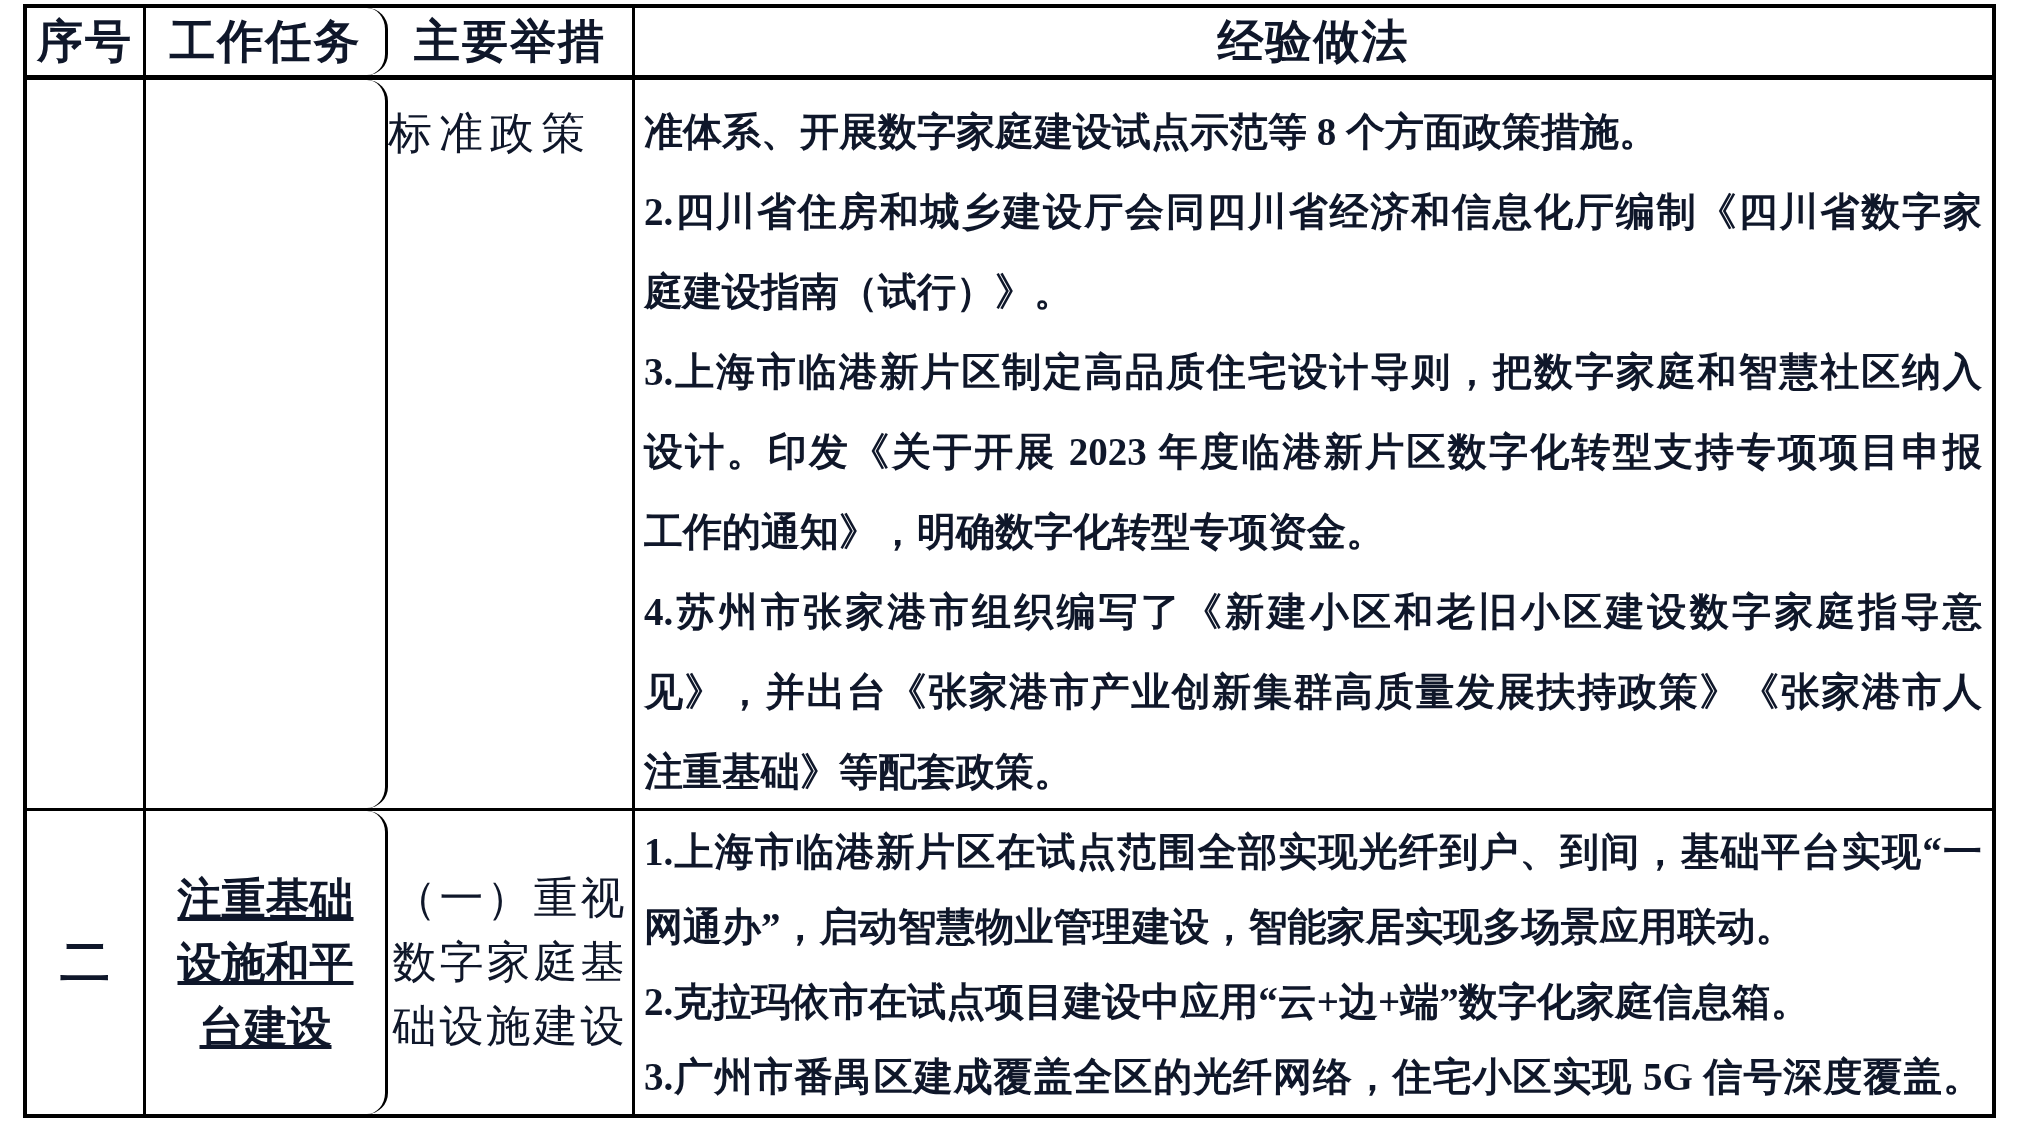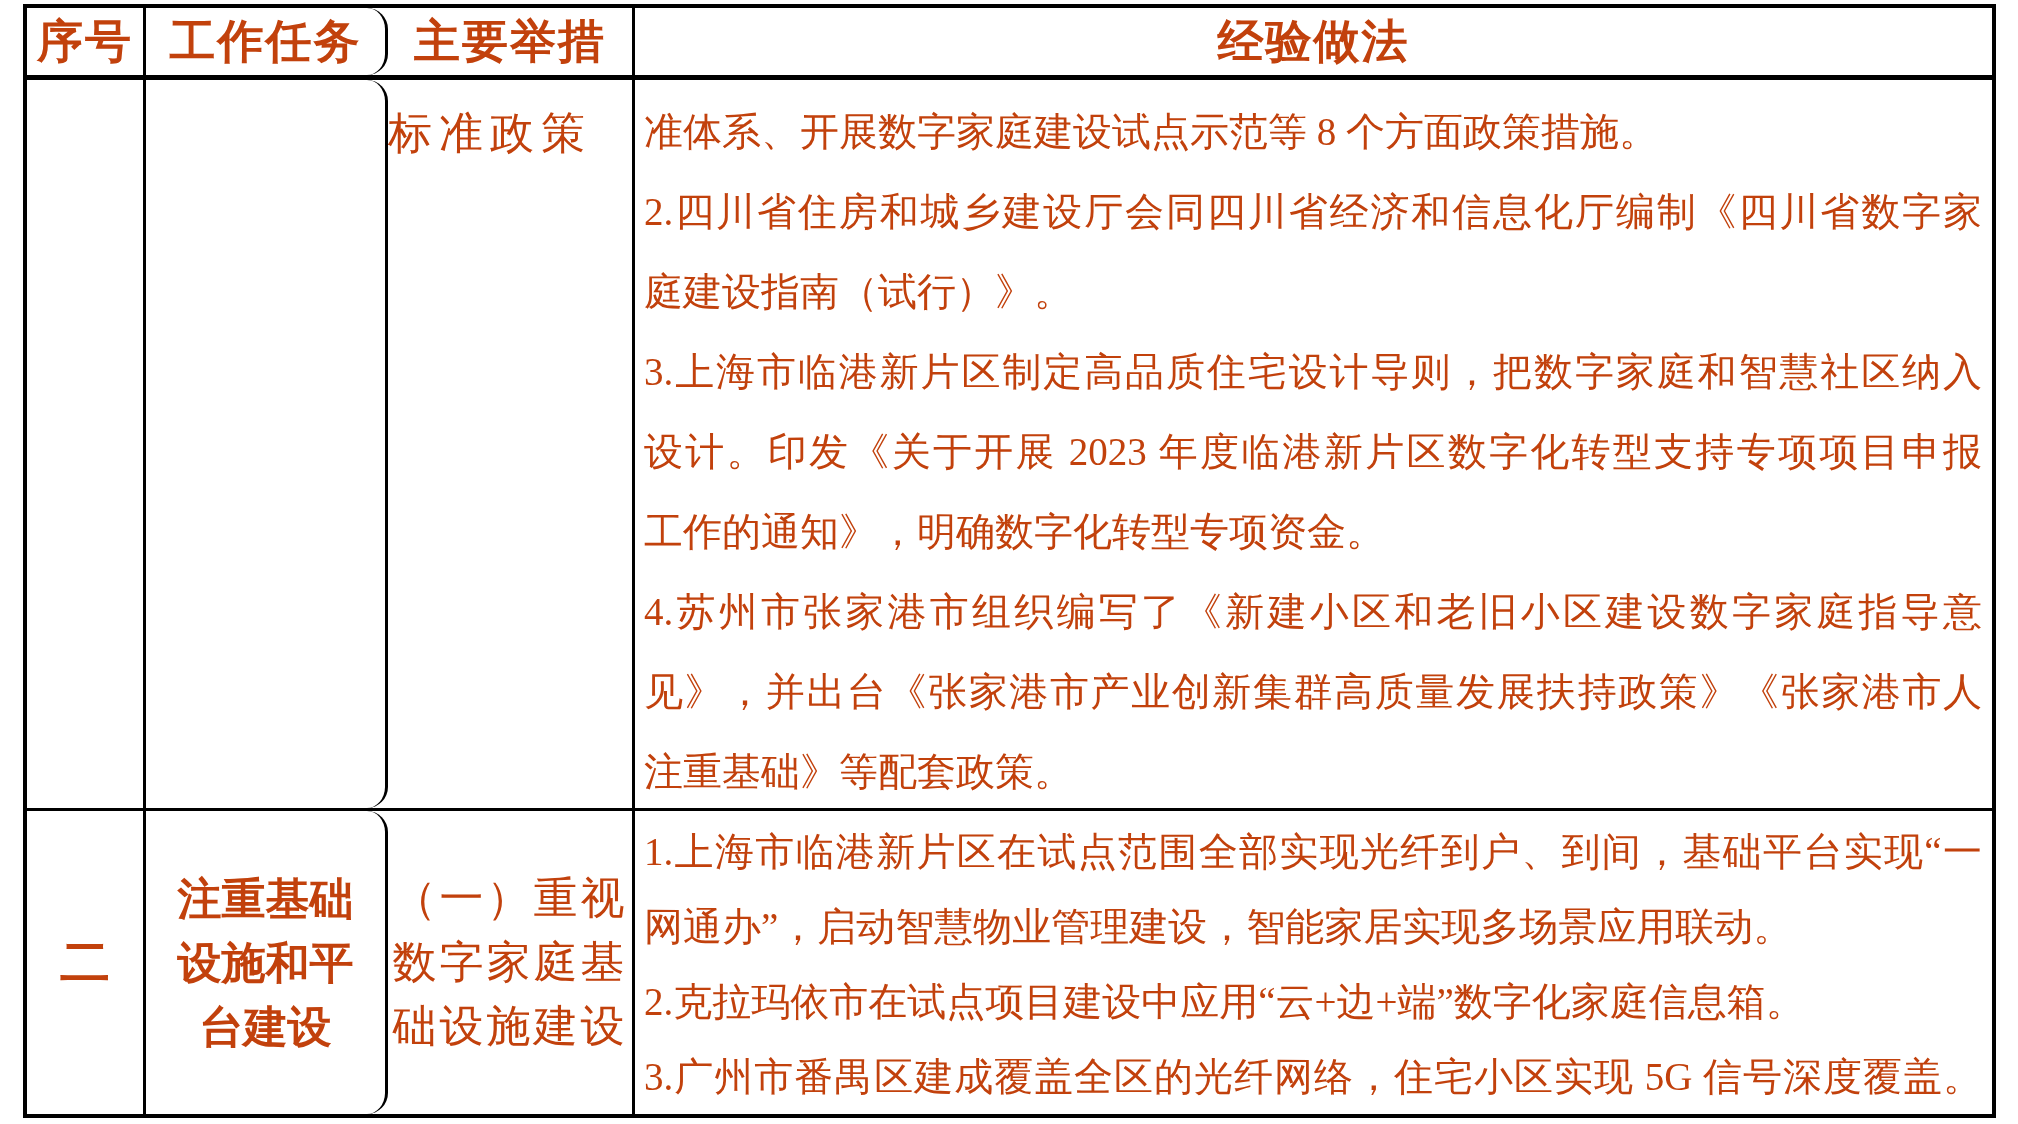--- a/index.html
+++ b/index.html
@@ -2,57 +2,58 @@
 <html><head>
 <meta charset="utf-8">
 <style>
   html,body{margin:0;padding:0;background:#ffffff;}
   .page{
     position:relative;
     width:2018px;height:1124px;
     background:#ffffff;
     overflow:hidden;
     font-family:"Liberation Serif", serif;
-    color:#c2410c;
+    color:#0f172a;
   }
   .tbl{
     position:absolute;left:23px;top:4px;
     width:1973px;height:1114px;
     border:4px solid #000;
     box-sizing:border-box;
     display:flex;flex-direction:column;
     background:#fff;
   }
   .tr{display:flex;box-sizing:border-box;width:100%;}
   .tr-header{height:74px;border-bottom:5px solid #000;}
   .tr-row1{height:731px;border-bottom:3px solid #000;}
   .tr-row2{flex:1;}
   .td{box-sizing:border-box;border-right:3px solid #000;overflow:hidden;}
   .td:last-child{border-right:none;}
   .c1{width:119px;}
   .c2{width:242px;border-radius:21px;}
   .c3{width:247px;}
-  .c4{flex:1;}
+  .c4{flex:1;font-weight:bold;}
   .th{
     display:flex;align-items:center;justify-content:center;
     font-family:"Liberation Sans", sans-serif;
     font-weight:bold;font-size:46px;letter-spacing:2px;
   }
   
   .idx-cell{
     display:flex;align-items:center;justify-content:center;
     font-family:"Liberation Sans", sans-serif;
     font-weight:bold;font-size:50px;
   }
   
   .task-cell{
     display:flex;flex-direction:column;align-items:center;justify-content:center;
     font-family:"Liberation Sans", sans-serif;
     font-weight:bold;font-size:44px;line-height:64px;
     text-align:center;
+    text-decoration:underline;
   }
   
   .measure-cell{
     font-size:44px;line-height:64px;text-align:center;
   }
   .measure-top{padding-top:22px;letter-spacing:7px;}
   .measure-mid{
     display:flex;flex-direction:column;align-items:center;justify-content:center;
     letter-spacing:3px;
   }

